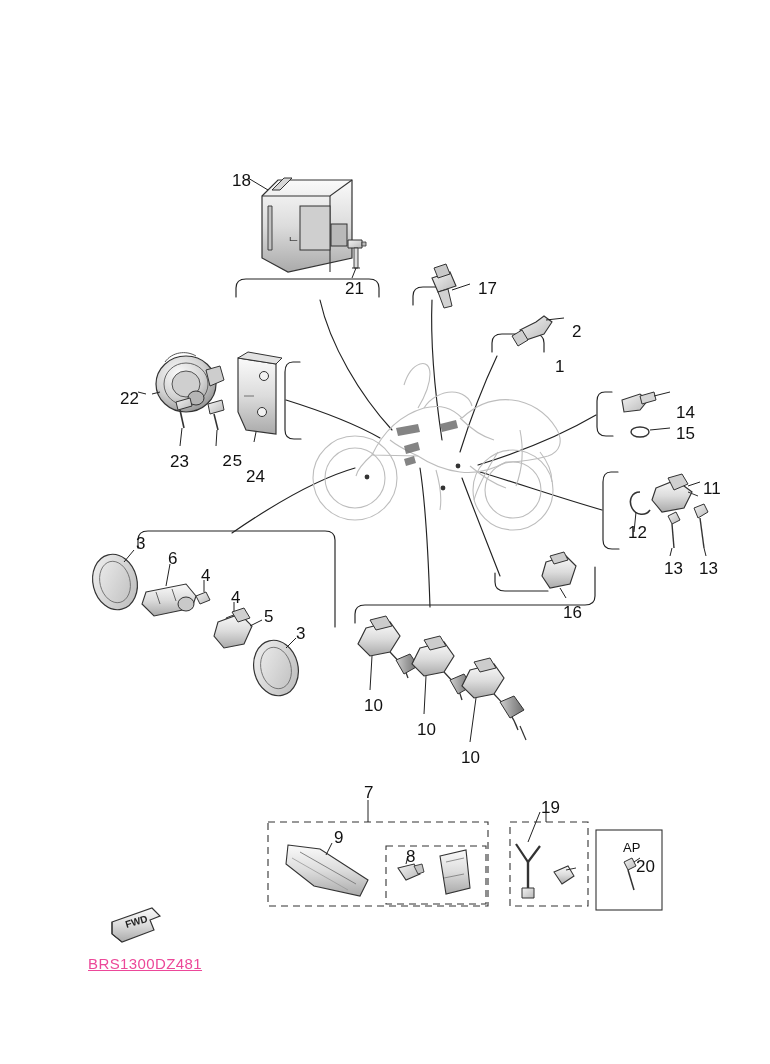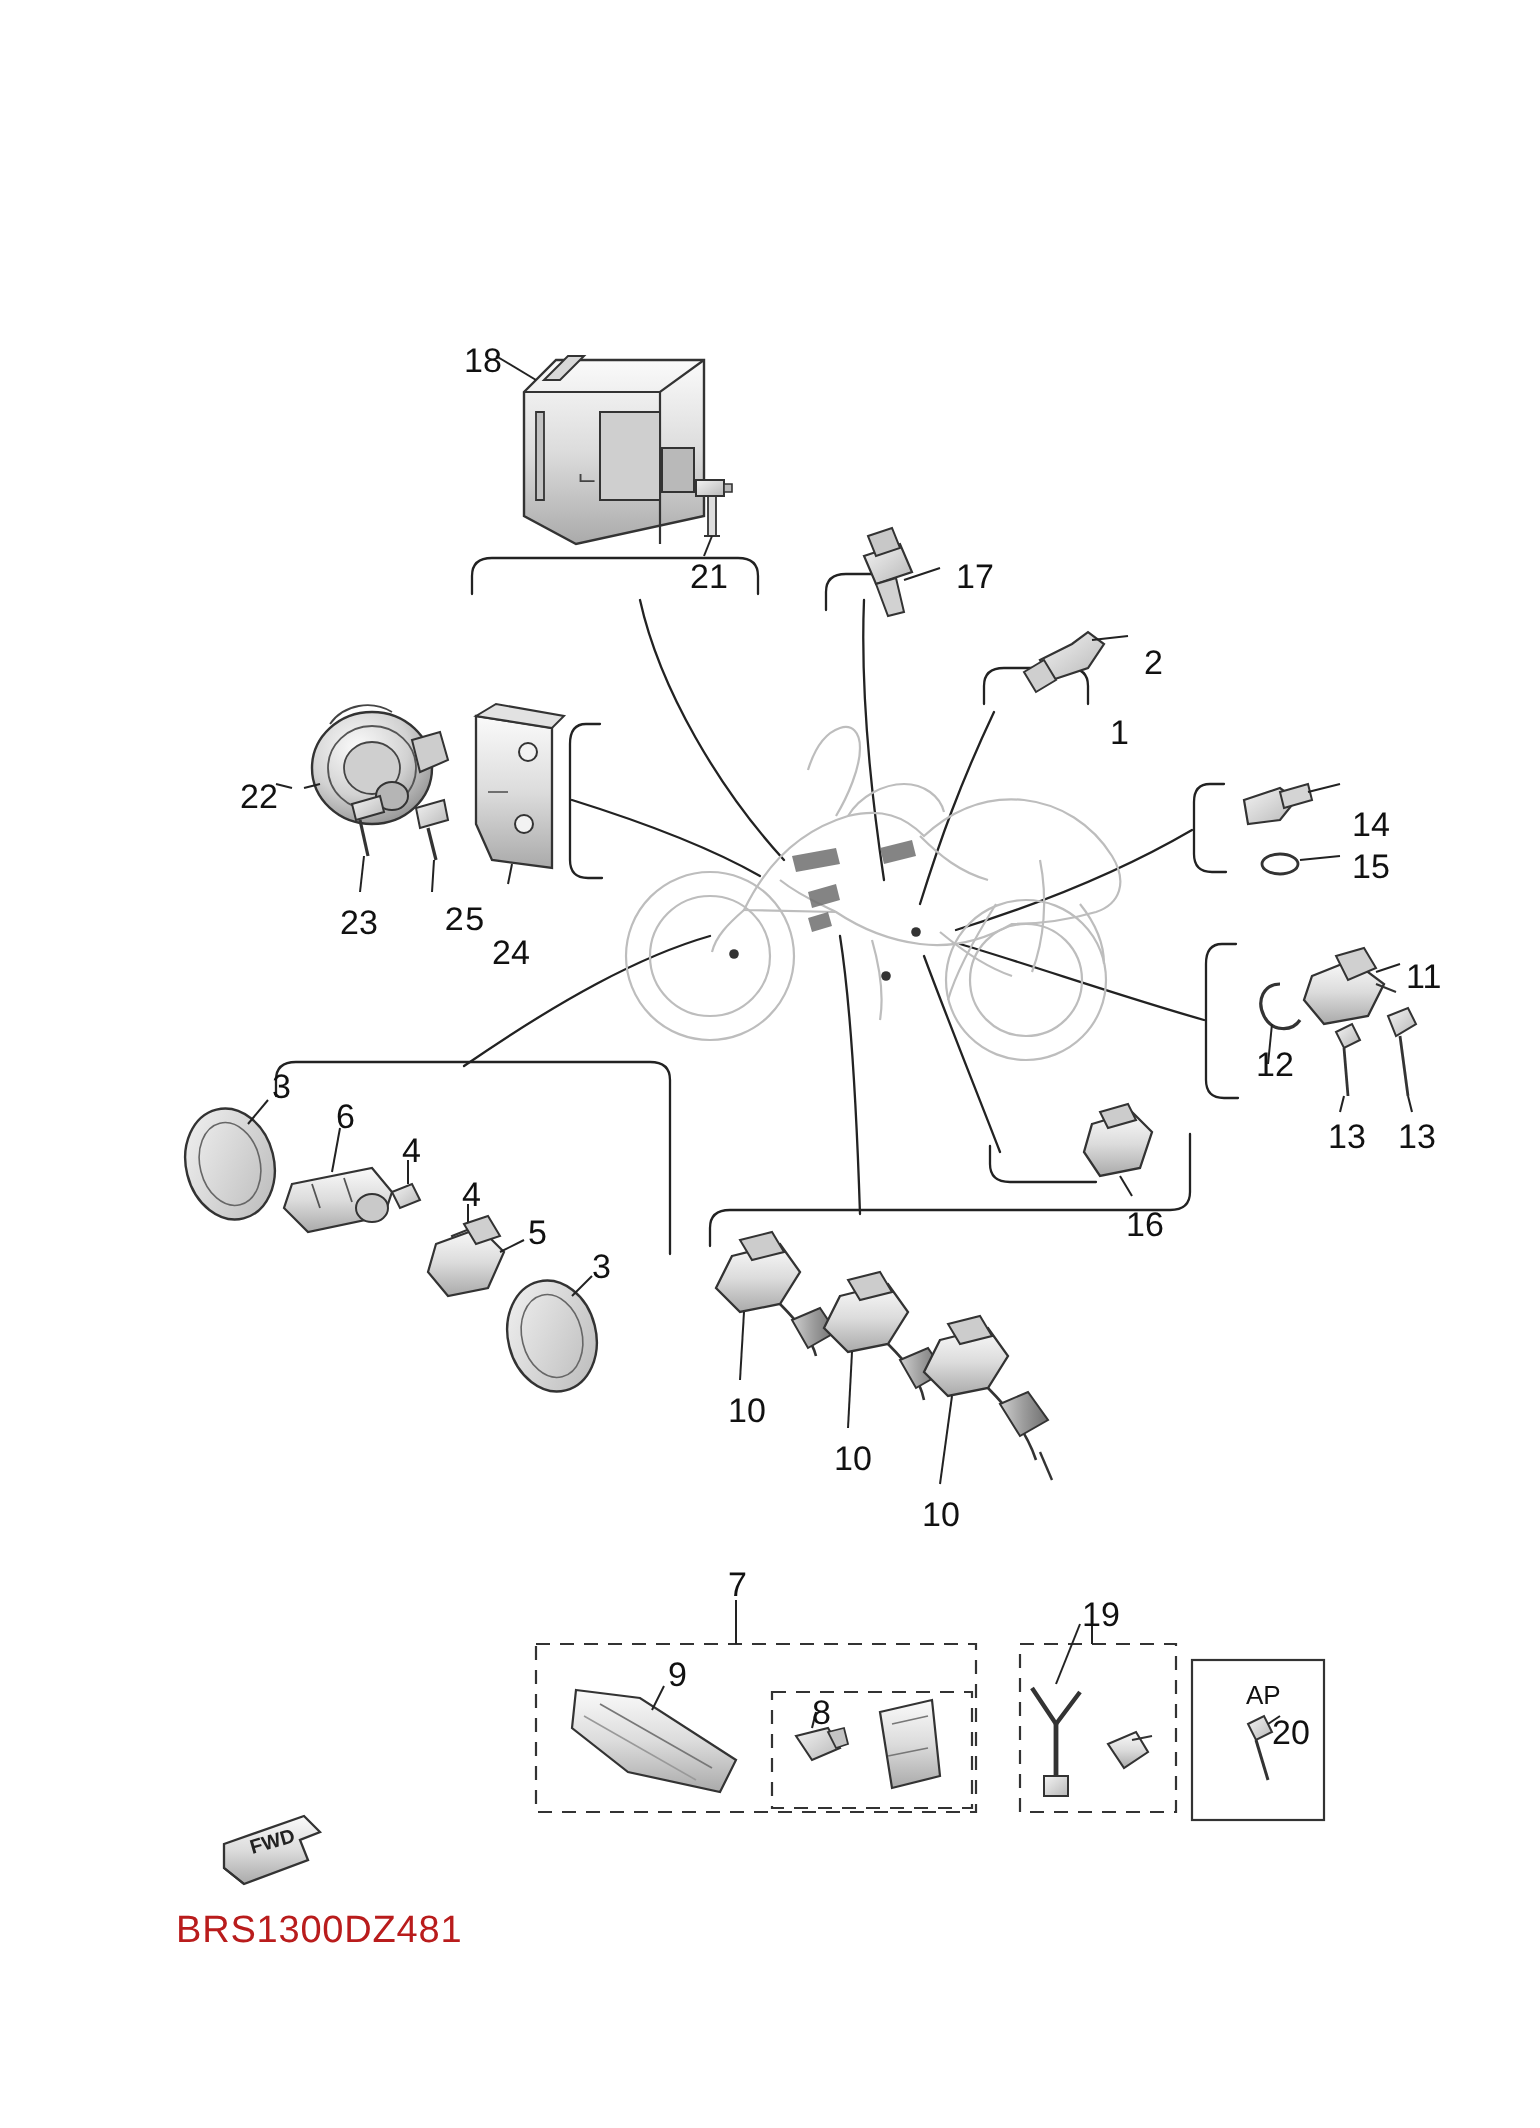--- a/index.html
+++ b/index.html
@@ -32,23 +32,24 @@
   .callout {
     position: absolute;
     font-size: 17px;
     font-family: "Liberation Sans", sans-serif;
     color: #111;
     white-space: nowrap;
     line-height: 1;
   }
   .diagram-code {
     position: absolute;
-    font-size: 19px;
+    font-size: 15px;
     letter-spacing: 0.4px;
-    color: #b91c1c;
+    color: #ec4899;
+    text-decoration: underline;
   }
   .ap-label {
     position: absolute;
     font-size: 13px;
     color: #111;
     margin-left: 20px;
   }
   .fwd-text {
     position: absolute;
     font-size: 10px;

